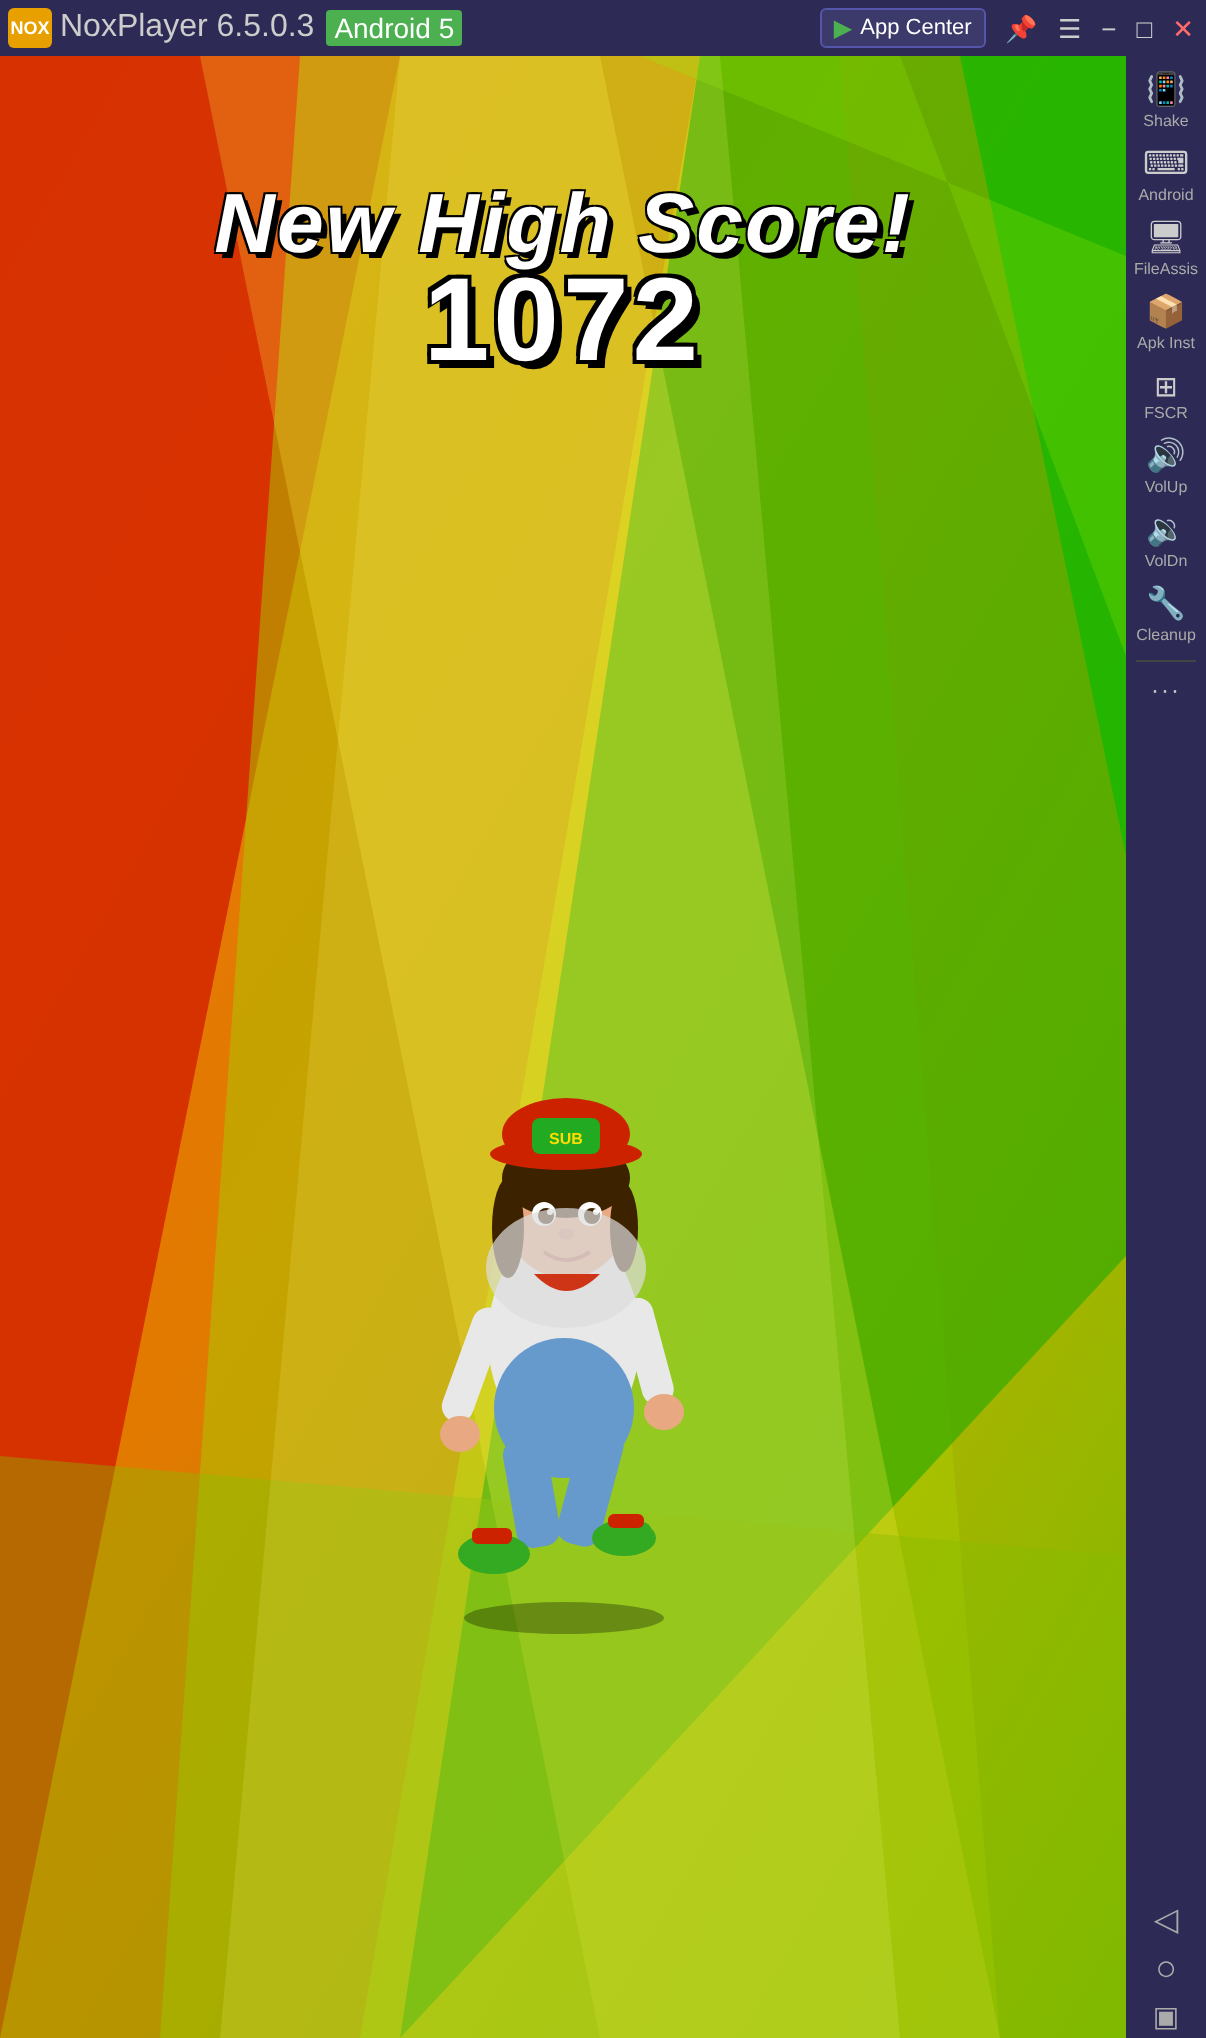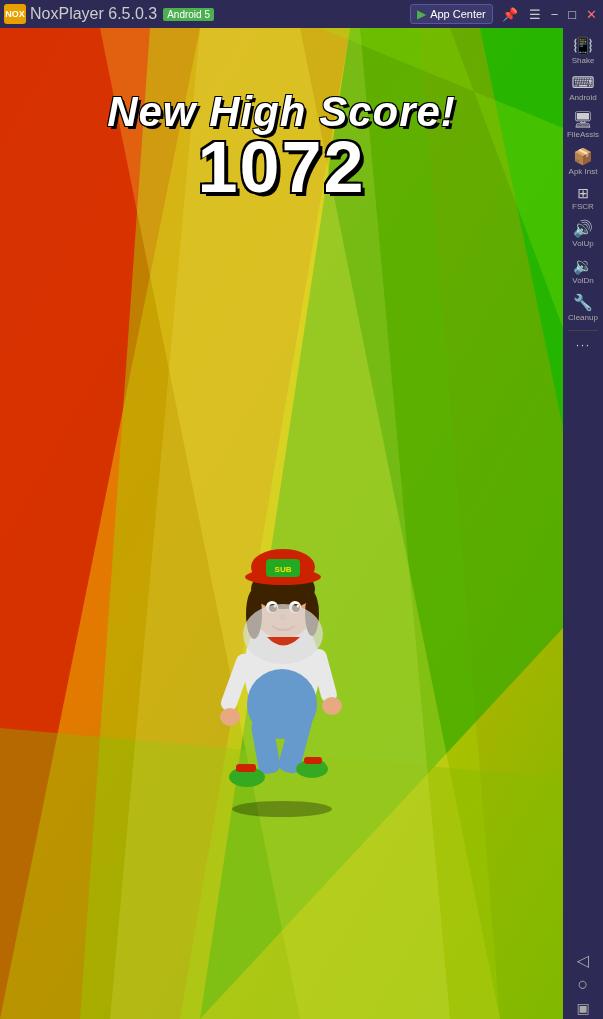--- a/index.html
+++ b/index.html
@@ -37,21 +37,21 @@
       flex-shrink: 0;
     }
     #titlebar .app-name {
       font-size: 16px;
       color: #ccc;
       margin-right: 6px;
     }
     #titlebar .android-badge {
       background: #4CAF50;
       color: #fff;
-      font-size: 10px;
+      font-size: 14px;
       padding: 1px 4px;
       border-radius: 2px;
       margin-right: auto;
     }
     #titlebar .app-center-btn {
       display: flex;
       align-items: center;
       background: #3c3a6a;
       border: 1px solid #5555aa;
       border-radius: 3px;
@@ -127,21 +127,21 @@
     }
     #high-score-label {
       font-size: 42px;
       font-weight: 900;
       color: #fff;
       text-shadow: 3px 3px 0 #000, -1px -1px 0 #000, 1px -1px 0 #000, -1px 1px 0 #000;
       font-style: italic;
       letter-spacing: 1px;
     }
     #score-number {
-      font-size: 72px;
+      font-size: 59px;
       font-weight: 900;
       color: #fff;
       text-shadow: 4px 4px 0 #000, -2px -2px 0 #000, 2px -2px 0 #000, -2px 2px 0 #000;
       letter-spacing: 2px;
       line-height: 1;
       margin-top: -5px;
     }
 
     
     #tap-continue {

